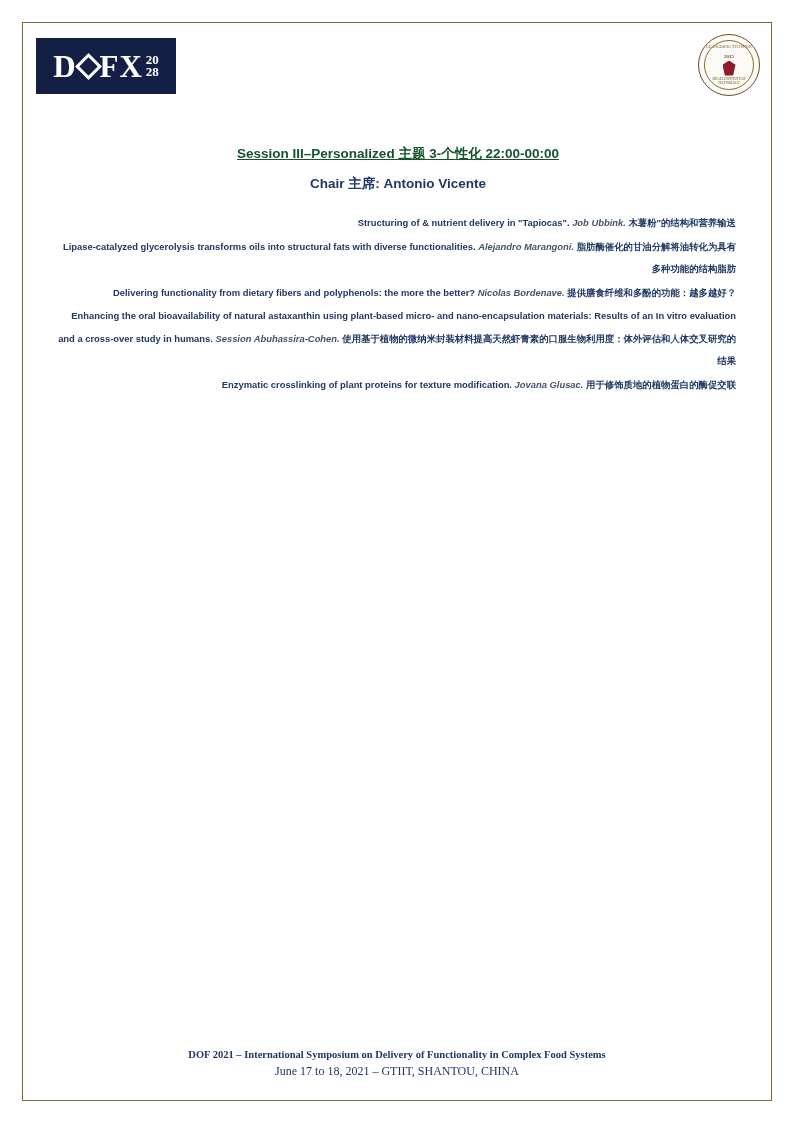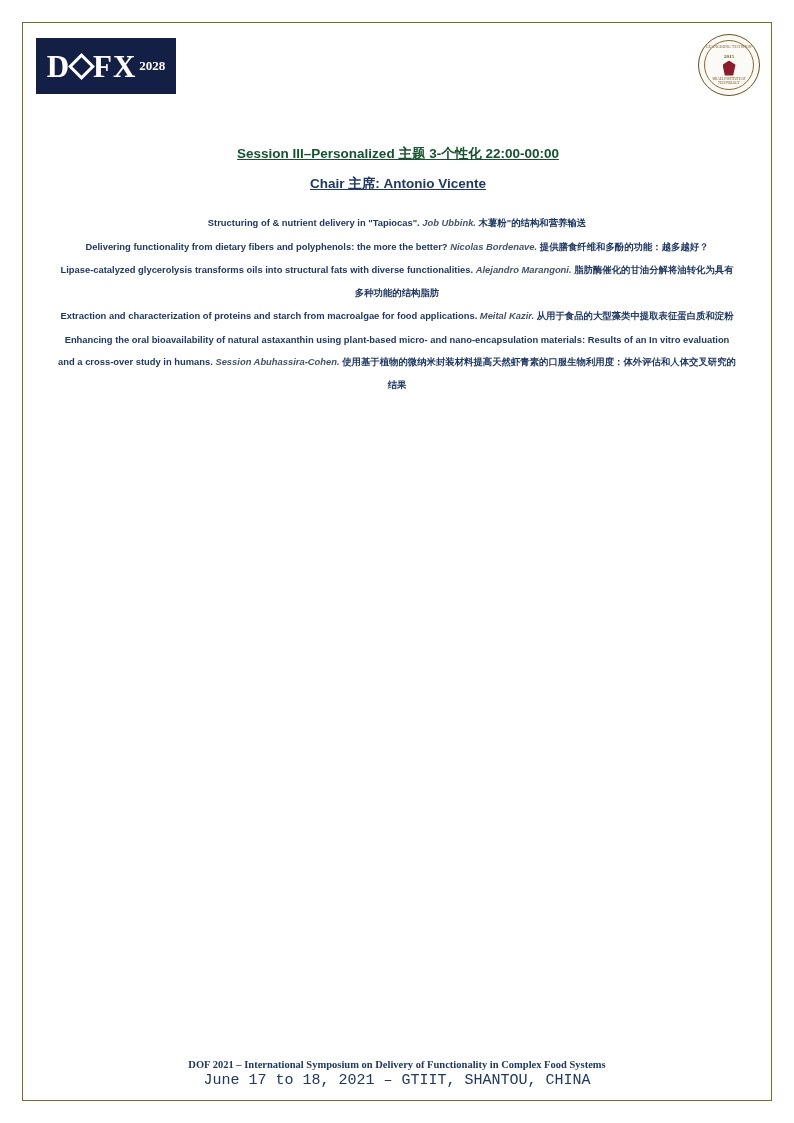--- a/index.html
+++ b/index.html
@@ -64,20 +64,21 @@
   .logo-diamond {
     display: inline-block;
     width: 19px;
     height: 19px;
     border: 3px solid #ffffff;
     transform: rotate(45deg);
     margin: 0 2px;
   }
   .logo-year {
     display: inline-flex;
+    flex-direction: column;
     font-size: 13px;
     line-height: 12px;
     font-weight: bold;
     margin-left: 3px;
     letter-spacing: 0px;
   }
 
   .seal {
     position: absolute;
     right: 0px;
@@ -149,68 +150,67 @@
     color: #14532d;
     text-decoration: underline;
     line-height: 20px;
     margin-bottom: 10px;
   }
   .chair-title {
     font-family: "Liberation Sans", sans-serif;
     font-size: 13.5px;
     font-weight: bold;
     color: #1f3864;
-    text-decoration: underline;
     line-height: 20px;
   }
 
   
   .talks {
     position: absolute;
     top: 212px;
     left: 58px;
     width: 678px;
   }
   .talk {
     font-family: "Liberation Sans", sans-serif;
     font-size: 9.4px;
     line-height: 22.5px;
     color: #1f3864;
     font-weight: bold;
-    text-align: center;
+    text-align: right;
     margin-bottom: 1px;
   }
   .talk .speaker {
     font-style: italic;
     font-weight: bold;
     color: #44546a;
   }
   .talk .cn {
     font-weight: bold;
     color: #1f3864;
   }
 
   
   .footer {
     position: absolute;
-    bottom: 34px;
+    bottom: 44px;
     left: 34px;
     width: 726px;
     text-align: center;
   }
   .footer-line1 {
     font-family: "Liberation Serif", serif;
     font-size: 10.5px;
     font-weight: bold;
     color: #1f3864;
     line-height: 16px;
   }
   .footer-line2 {
-    font-family: Liberation Mono, monospace;
-    font-size: 15px;
+    font-family: Liberation Serif, serif;
+    font-size: 12px;
     color: #1f3864;
     line-height: 16px;
   }
 </style>
 </head>
 <body>
 
 <div class="page">
   <div class="page-border"></div>
 
@@ -243,38 +243,38 @@
     <div class="chair-title">Chair 主席: Antonio Vicente</div>
   </div>
 
   <div class="talks">
     <div class="talk">
       <span>Structuring of &amp; nutrient delivery in "Tapiocas".</span>
       <span class="speaker">Job Ubbink.</span>
       <span class="cn">木薯粉"的结构和营养输送</span>
     </div>
     <div class="talk">
+      <span>Lipase-catalyzed glycerolysis transforms oils into structural fats with diverse functionalities.</span>
+      <span class="speaker">Alejandro Marangoni.</span>
+      <span class="cn">脂肪酶催化的甘油分解将油转化为具有多种功能的结构脂肪</span>
+    </div>
+    <div class="talk">
       <span>Delivering functionality from dietary fibers and polyphenols: the more the better?</span>
       <span class="speaker">Nicolas Bordenave.</span>
       <span class="cn">提供膳食纤维和多酚的功能：越多越好？</span>
     </div>
     <div class="talk">
-      <span>Lipase-catalyzed glycerolysis transforms oils into structural fats with diverse functionalities.</span>
-      <span class="speaker">Alejandro Marangoni.</span>
-      <span class="cn">脂肪酶催化的甘油分解将油转化为具有多种功能的结构脂肪</span>
-    </div>
-    <div class="talk">
-      <span>Extraction and characterization of proteins and starch from macroalgae for food applications.</span>
-      <span class="speaker">Meital Kazir.</span>
-      <span class="cn">从用于食品的大型藻类中提取表征蛋白质和淀粉</span>
-    </div>
-    <div class="talk">
       <span>Enhancing the oral bioavailability of natural astaxanthin using plant-based micro- and nano-encapsulation materials: Results of an In vitro evaluation and a cross-over study in humans.</span>
       <span class="speaker">Session Abuhassira-Cohen.</span>
       <span class="cn">使用基于植物的微纳米封装材料提高天然虾青素的口服生物利用度：体外评估和人体交叉研究的结果</span>
     </div>
+    <div class="talk">
+      <span>Enzymatic crosslinking of plant proteins for texture modification.</span>
+      <span class="speaker">Jovana Glusac.</span>
+      <span class="cn">用于修饰质地的植物蛋白的酶促交联</span>
+    </div>
   </div>
 
   <div class="footer">
     <div class="footer-line1">DOF 2021 – International Symposium on Delivery of Functionality in Complex Food Systems</div>
     <div class="footer-line2">June 17 to 18, 2021 – GTIIT, SHANTOU, CHINA</div>
   </div>
 </div>
 
 </body></html>

